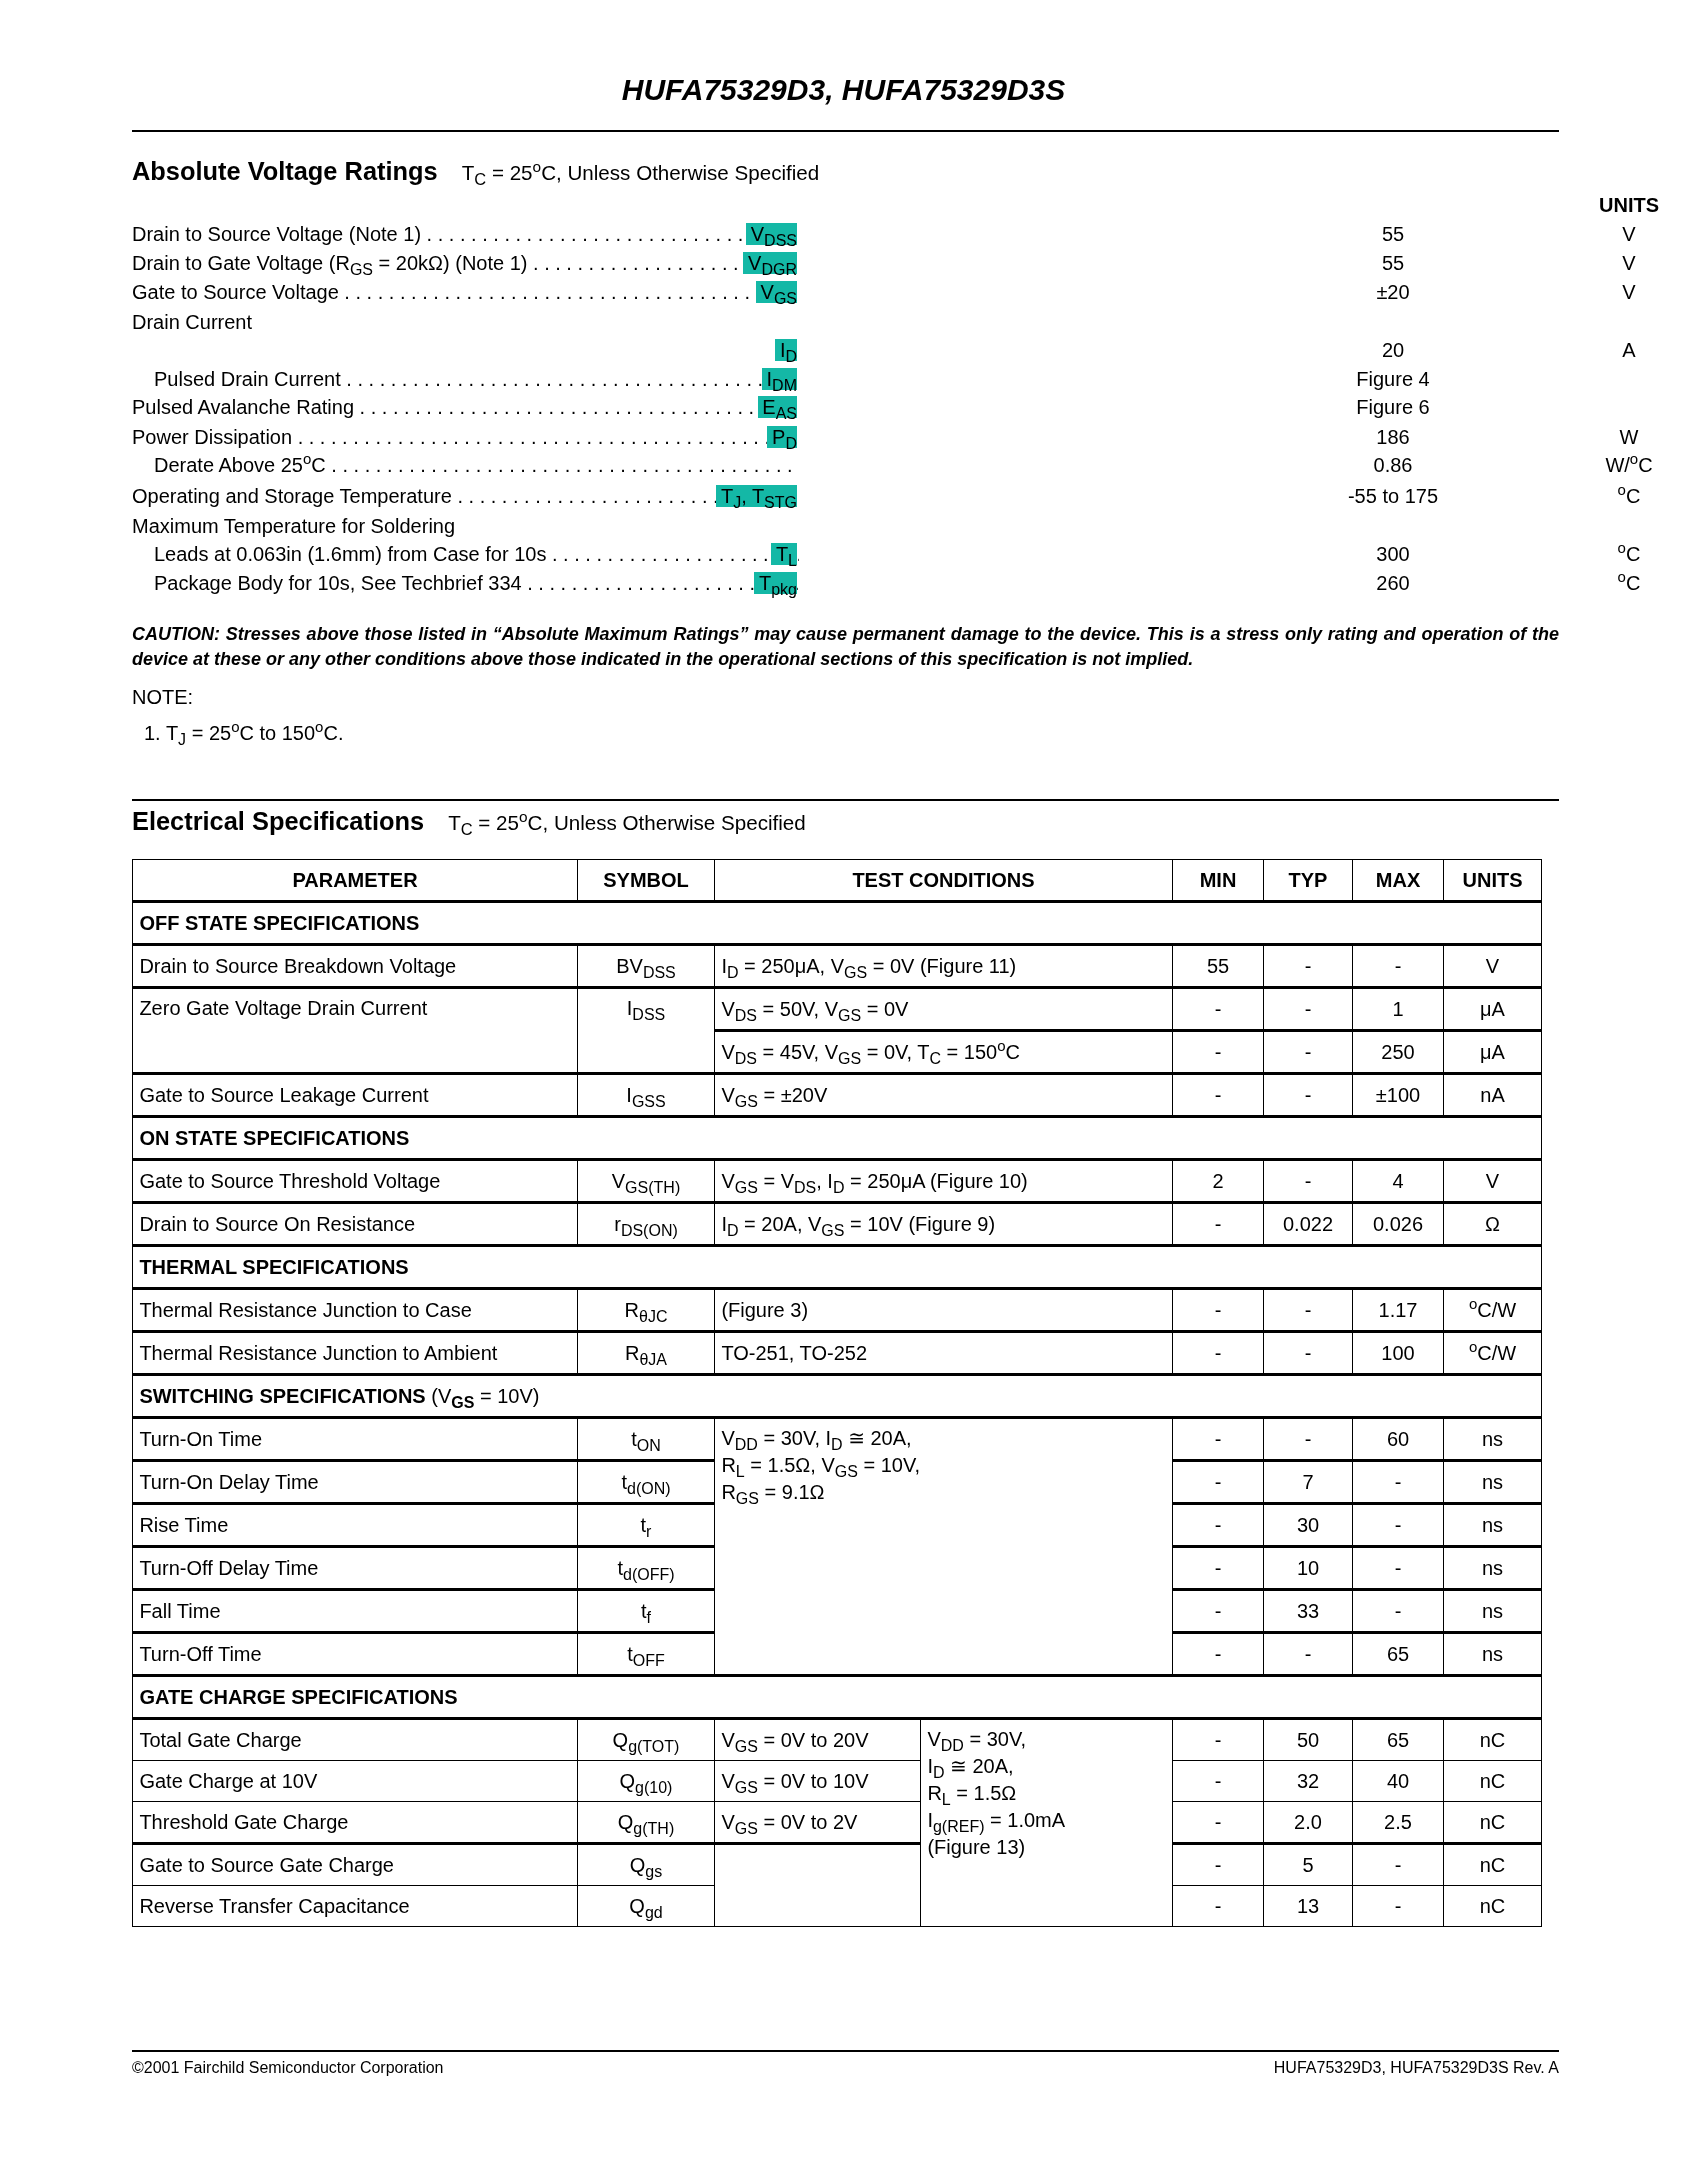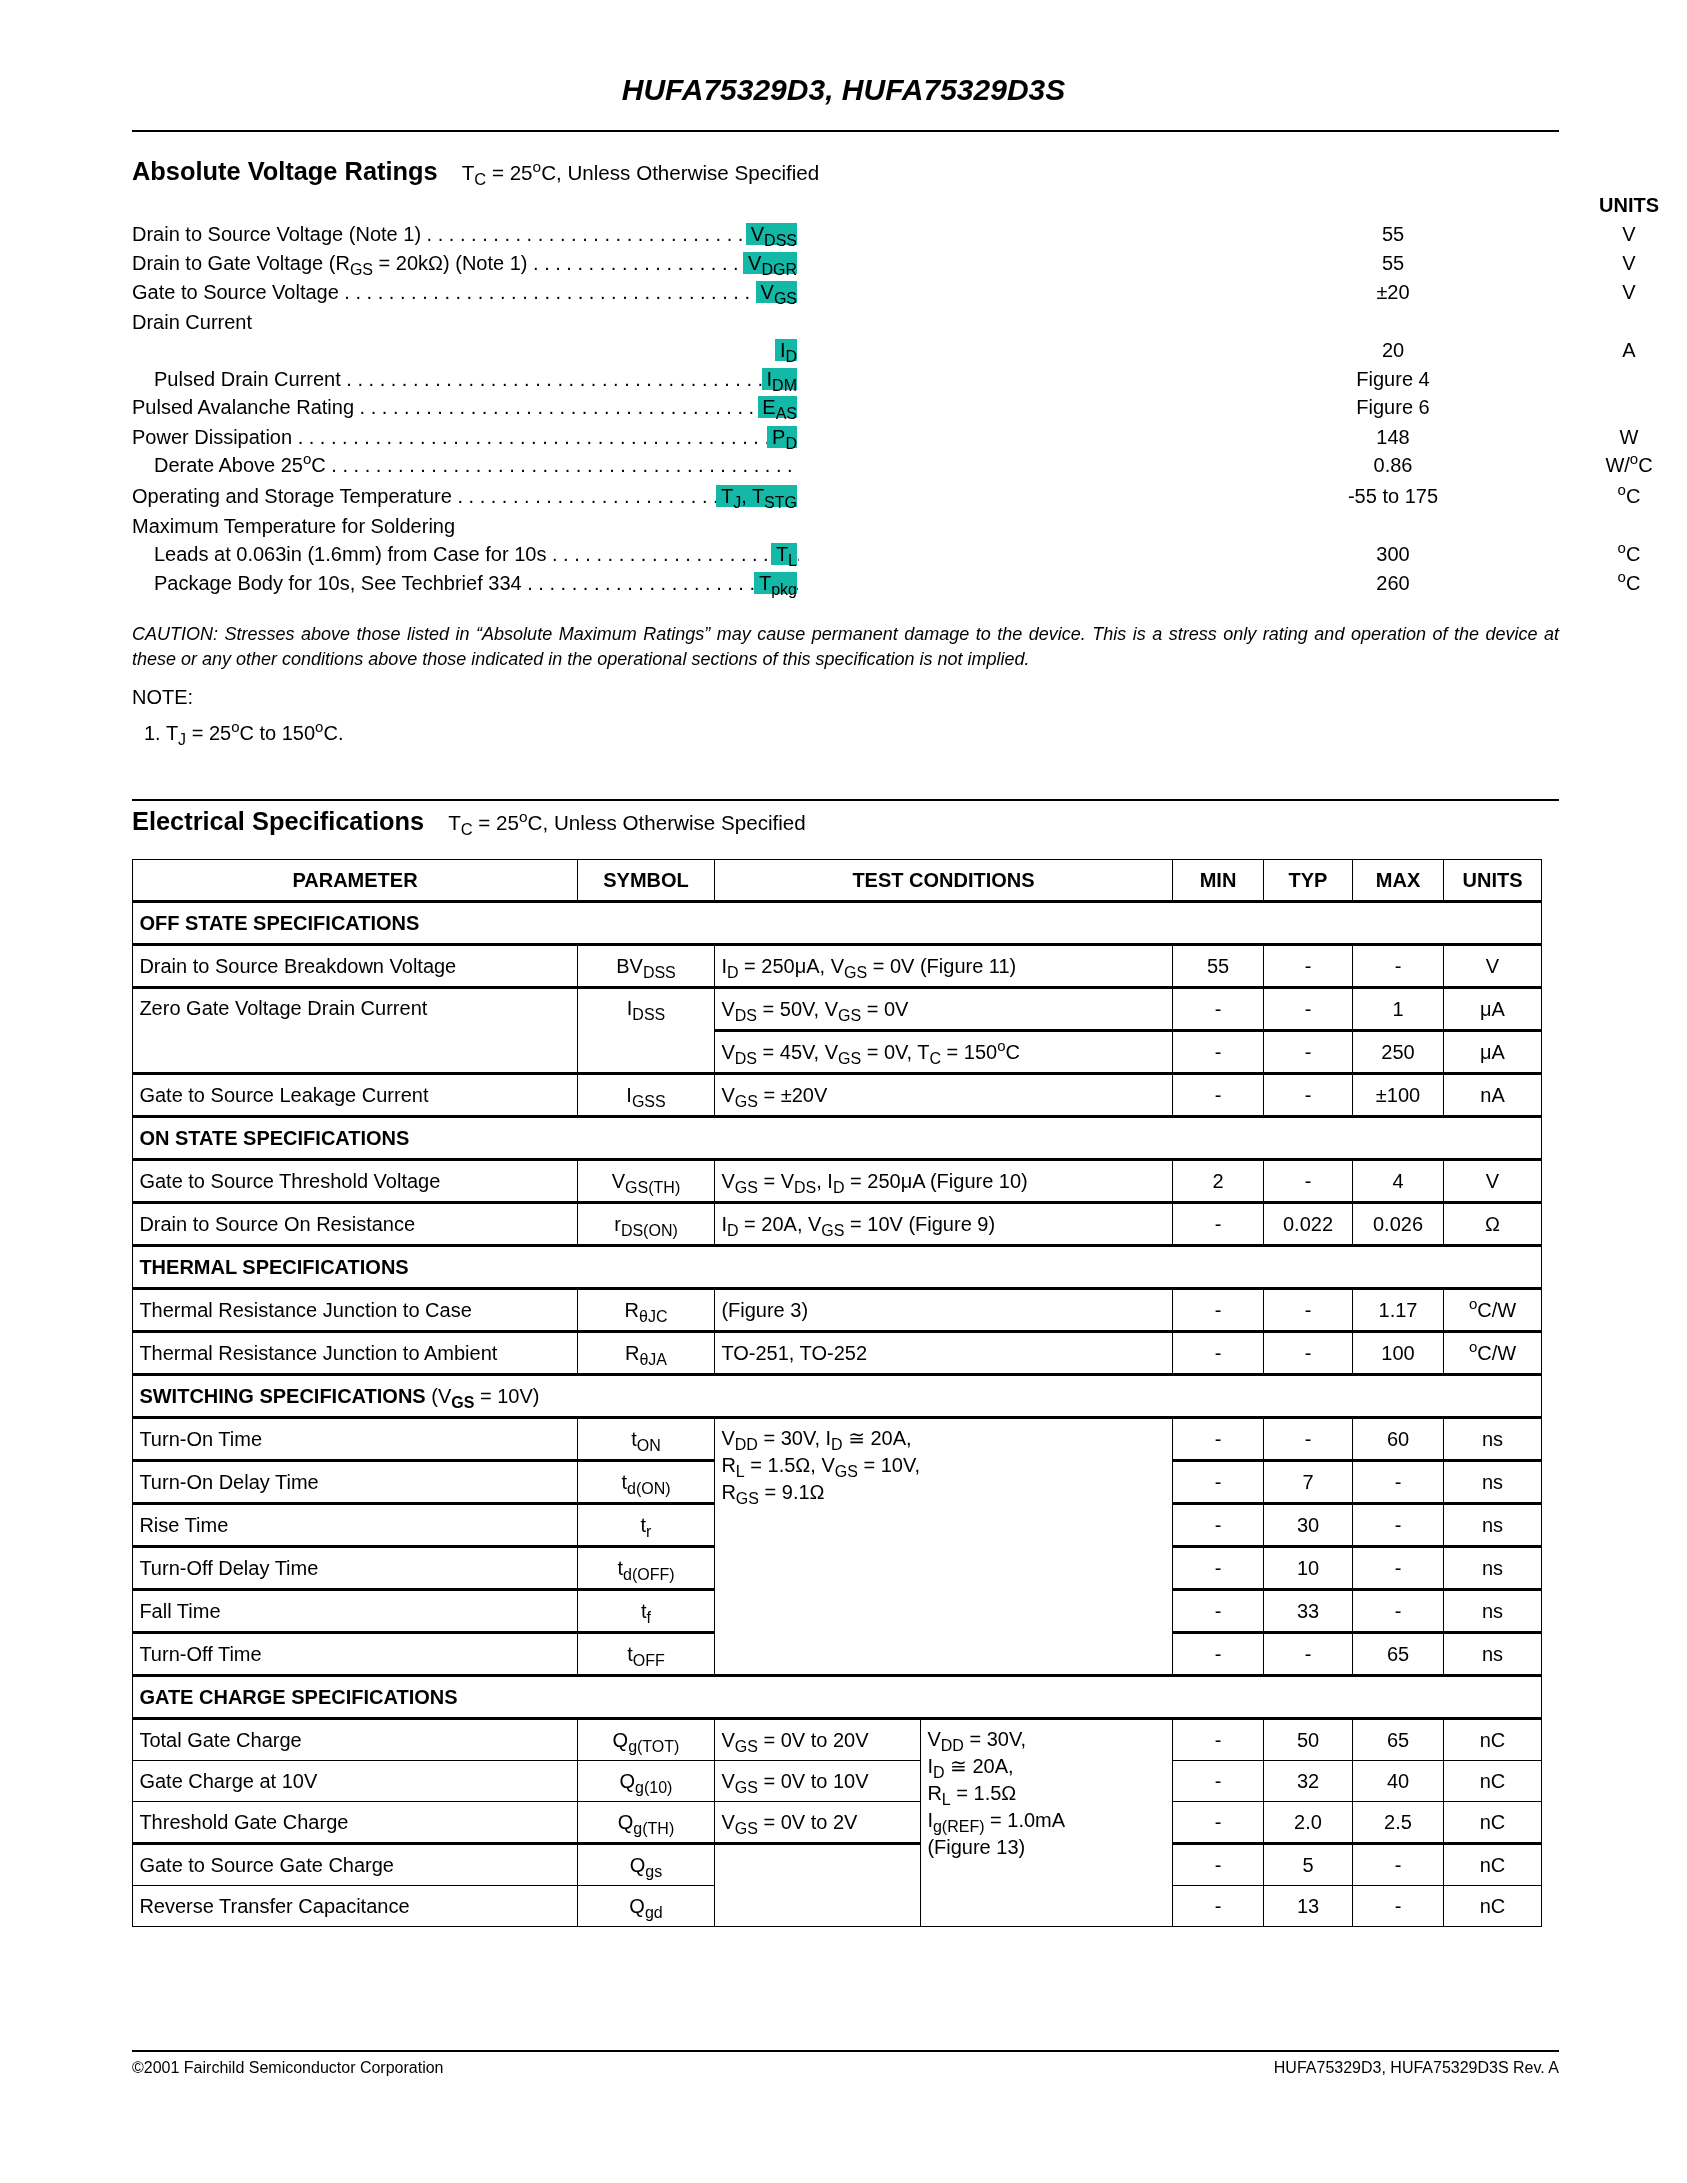--- a/index.html
+++ b/index.html
@@ -14,21 +14,21 @@
   .amr{left:132px;width:1427px;font-size:20px;}
   .amr-row{position:absolute;left:0;width:1427px;height:29px;}
   .amr-label{position:absolute;left:0;width:667px;white-space:nowrap;overflow:hidden;}
   .amr-label.indent{left:22px;width:645px;}
   .amr-label .dots::after{content:" . . . . . . . . . . . . . . . . . . . . . . . . . . . . . . . . . . . . . . . . . . . . . . . . . . . . . . . . . . . . . . . . . . . . . . . . . . . . .";}
   .amr-sym{position:absolute;left:0;width:665px;text-align:right;background:transparent;}
   .amr-sym span.bg{background:#14b8a6;padding-left:4.8px;}
   .amr-val{position:absolute;left:1102px;width:318px;text-align:center;}
   .amr-unit{position:absolute;left:1378px;width:238px;text-align:center;}
   .units-hdr{font-weight:bold;}
-  .caution{left:132px;width:1427px;top:622px;font-size:18px;font-style:italic;line-height:25.4px;text-align:justify;}
+  .caution{left:132px;width:1427px;top:622px;font-size:18px;font-style:italic;line-height:25.4px;text-align:justify;font-weight:bold;}
   .note{left:132px;font-size:20px;}
   table.es{position:absolute;left:132px;top:859px;width:1409px;border-collapse:collapse;font-size:20px;table-layout:fixed;}
   table.es td,table.es th{border:1.6px solid #000;height:40px;padding:0 6.4px;vertical-align:middle;}
   table.es th{font-weight:bold;text-align:center;border-bottom:3.2px solid #000;}
   table.es td.sec{font-weight:bold;text-align:left;}
   table.es td.c{text-align:center;}
   table.es td.top{vertical-align:top;padding-top:8px;}
   table.es td.tc{vertical-align:top;padding-top:6.4px;line-height:27px;}
   table.es tr.thick td{border-top:3.2px solid #000;}
   .footer-rule{left:132px;width:1427px;top:2050px;height:2.4px;background:#000;}
@@ -82,21 +82,21 @@
       </div>
       <div class="amr-row" style="top: 202px;">
         <div class="amr-label"><span>Pulsed Avalanche Rating</span><span class="dots"></span></div>
         <div class="amr-sym"><span class="bg">E<sub>AS</sub></span></div>
         <div class="amr-val">Figure 6</div>
         <div class="amr-unit"></div>
       </div>
       <div class="amr-row" style="top: 232px;">
         <div class="amr-label"><span>Power Dissipation</span><span class="dots"></span></div>
         <div class="amr-sym"><span class="bg">P<sub>D</sub></span></div>
-        <div class="amr-val">148</div>
+        <div class="amr-val">186</div>
         <div class="amr-unit">W</div>
       </div>
       <div class="amr-row" style="top: 260px;">
         <div class="amr-label indent"><span>Derate Above 25<sup>o</sup>C</span><span class="dots"></span></div>
         <div class="amr-val">0.86</div>
         <div class="amr-unit">W/<sup>o</sup>C</div>
       </div>
       <div class="amr-row" style="top: 291px;">
         <div class="amr-label"><span>Operating and Storage Temperature</span><span class="dots"></span></div>
         <div class="amr-sym"><span class="bg">T<sub>J</sub>, T<sub>STG</sub></span></div>

